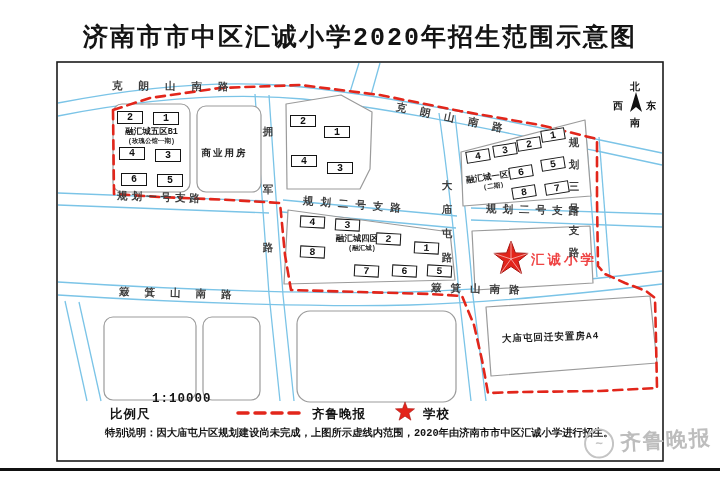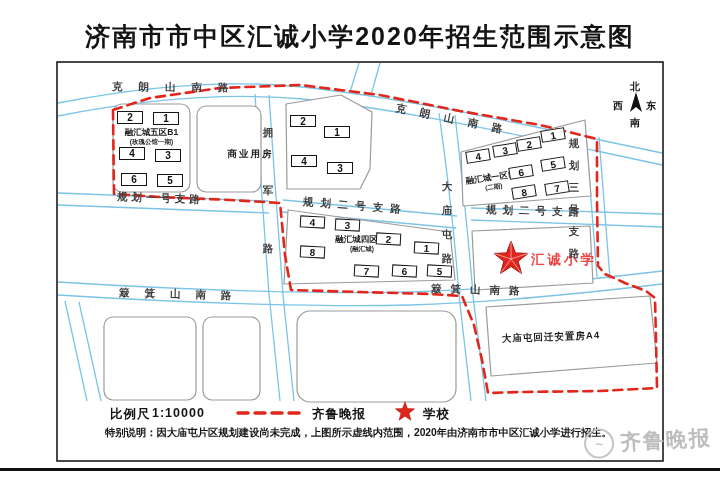--- a/index.html
+++ b/index.html
@@ -1,17 +1,17 @@
 <!DOCTYPE html>
 <html><head>
 <meta charset="utf-8">
 <style>
   html,body{margin:0;padding:0;background:#ffffff;}
   #stage{position:relative;width:720px;height:480px;background:#fff;overflow:hidden;
-         font-family:Liberation Sans, sans-serif;}
+         font-family:Liberation Mono, monospace;}
   #map-svg{position:absolute;left:0;top:0;}
   .title{position:absolute;top:20px;left:0;width:720px;text-align:center;
          font-size:25px;font-weight:900;letter-spacing:2px;color:#141414;white-space:nowrap;}
   .road{fill:none;stroke:#7bc4e7;stroke-width:1.3px;}
   .parcel{fill:#ffffff;stroke:#9b9b9b;stroke-width:1.2px;stroke-linejoin:round;}
   .frame{fill:none;stroke:#1b1b1b;stroke-width:1.6px;}
   .boundary{fill:none;stroke:#e2261b;stroke-width:2.6px;stroke-dasharray:9 6;
             stroke-linecap:round;stroke-linejoin:round;}
   .legend-dash{fill:none;stroke:#e2261b;stroke-width:3.5px;stroke-dasharray:10 7;stroke-linecap:round;}
   .road-label{position:absolute;color:#3d3d3d;font-weight:700;font-size:10.5px;
@@ -110,36 +110,36 @@
 
   <span class="compass" style="left:630px;top:80px;">北</span>
   <span class="compass" style="left:613px;top:99px;">西</span>
   <span class="compass" style="left:646px;top:99px;">东</span>
   <span class="compass" style="left:630px;top:116px;">南</span>
 
   <div class="blk-label" style="left:113px;top:128px;width:77px;">
     <div class="blk-name">融汇城五区B1</div>
     <div class="blk-sub">(玫瑰公馆一期)</div>
   </div>
-  <div class="blk-label" style="left:214px;top:143px;width:73px;">
+  <div class="blk-label" style="left:188px;top:143px;width:73px;">
     <span class="comm-label">商业用房</span>
   </div>
   <div class="blk-label" style="left:456px;top:173px;width:74px;transform:rotate(-8deg);">
     <div class="blk-name">融汇城一区B5</div>
     <div class="blk-sub">(二期)</div>
   </div>
   <div class="blk-label" style="left:320px;top:235px;width:84px;">
     <div class="blk-name">融汇城四区B7</div>
     <div class="blk-sub">(融汇城)</div>
   </div>
   <div class="school-label" style="left:531px;top:251px;">汇诚小学</div>
   <div class="a4-label" style="left:502px;top:331px;">大庙屯回迁安置房A4</div>
 
   <span class="legend-text" style="left:110px;top:406px;">比例尺</span>
-  <span class="legend-text" style="left:152px;top:406px;">1:10000</span>
+  <span class="legend-text" style="left:152px;top:392px;">1:10000</span>
   <span class="legend-text" style="left:312px;top:406px;">齐鲁晚报</span>
   <span class="legend-text" style="left:423px;top:406px;">学校</span>
 
   <div class="note" style="top:426px;">特别说明：因大庙屯片区规划建设尚未完成，上图所示虚线内范围，2020年由济南市市中区汇诚小学进行招生。</div>
 
   <div class="watermark">
     <span class="wm-circle">~</span>
     <span class="wm-text">齐鲁晚报</span>
   </div>
 

